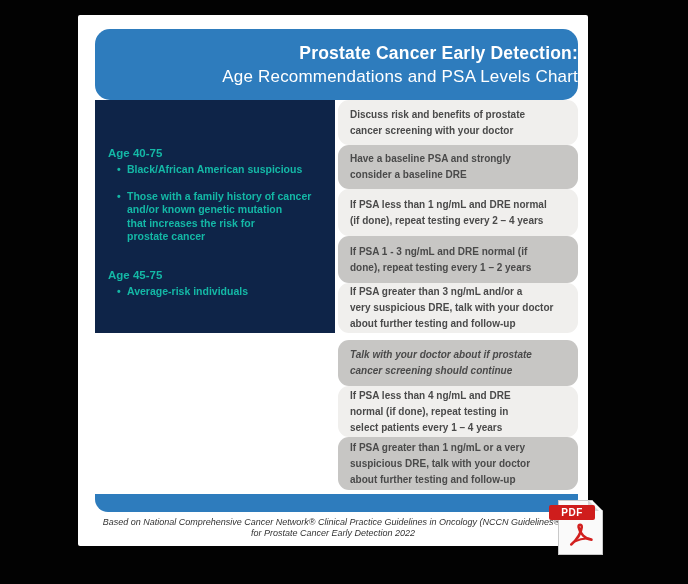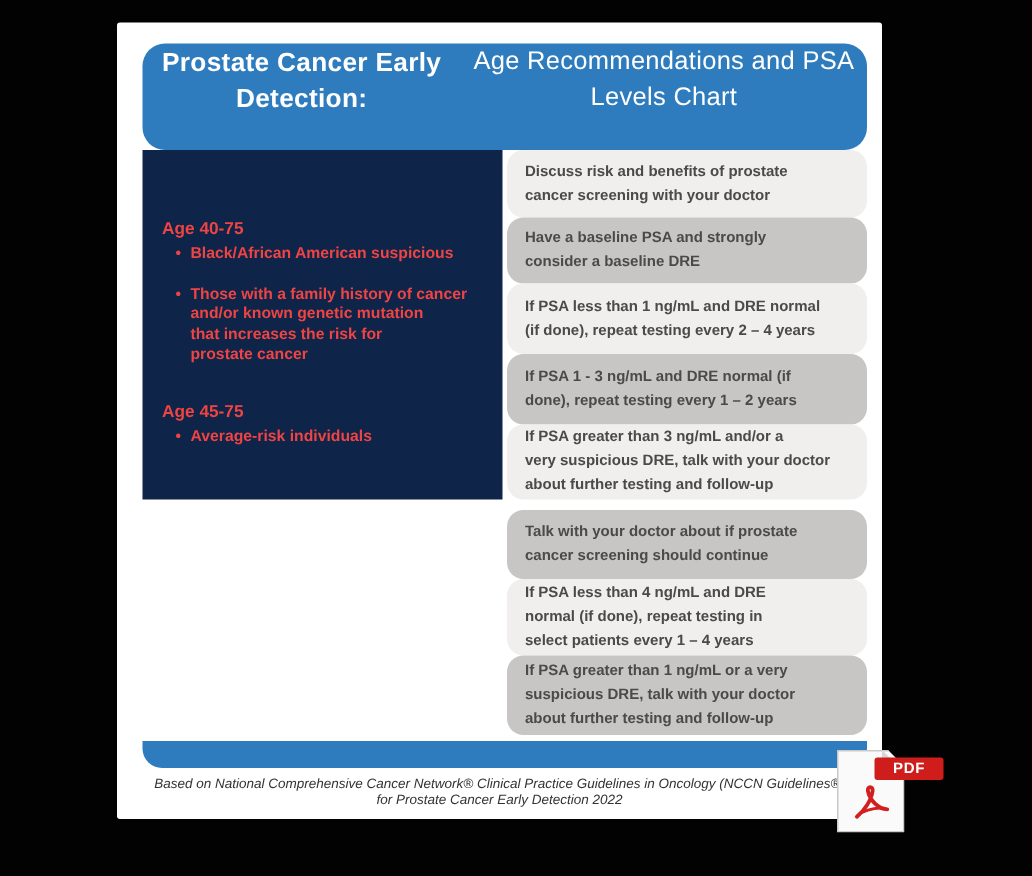--- a/index.html
+++ b/index.html
@@ -10,28 +10,28 @@
     overflow:hidden;
     font-family:"Liberation Sans", sans-serif;
   }
   .card{
     position:absolute;left:78px;top:15px;width:510px;height:531px;
     background:#ffffff;border-radius:2px;
   }
   .header{
     position:absolute;left:17px;top:14px;width:483px;height:71px;
     background:#2e7cbd;border-radius:15px;
-    display:flex;flex-direction:row;justify-content:center;align-items:flex-start;
+    display:flex;flex-direction:column;justify-content:center;align-items:flex-end;
     color:#ffffff;text-align:center;line-height:24px;
   }
   .header .l1{font-size:17.5px;font-weight:700;letter-spacing:.2px;}
   .header .l2{font-size:17px;font-weight:400;letter-spacing:.2px;}
 
   .navy{
-    position:absolute;left:17px;width:240px;background:#0e2448;color:#ef4444;
+    position:absolute;left:17px;width:240px;background:#0e2448;color:#14b8a6;
   }
   .navy.block1{top:85px;height:233px;}
   .navy.block2{top:325px;height:150px;}
   .navy-inner{padding:46px 8px 0 13px;}
   .navy.block2 .navy-inner{padding-top:40px;}
   .age-title{font-size:11.5px;font-weight:700;line-height:14px;}
   .bullet{
     position:relative;margin-left:9px;padding-left:10px;
     font-size:10.5px;font-weight:700;line-height:13.5px;white-space:pre-line;
   }
@@ -46,21 +46,21 @@
     color:#4a4a4a;font-size:10px;font-weight:700;line-height:16px;border-radius:11px;
   }
   .rec .txt{padding:0 5px 0 12px;white-space:pre-line;}
   .shade-light{background:#f0efed;}
   .shade-gray{background:#c7c6c4;}
   .r1{top:85px;height:45px;}
   .r2{top:130px;height:44px;}
   .r3{top:174px;height:47px;}
   .r4{top:221px;height:47px;}
   .r5{top:268px;height:50px;}
-  .r6{top:325px;height:46px;}
+  .r6{top:325px;height:46px;font-style:italic;}
   .r7{top:371px;height:51px;}
   .r8{top:422px;height:53px;}
 
   .footer-bar{
     position:absolute;left:17px;top:479px;width:483px;height:18px;
     background:#2e7cbd;border-radius:0 0 13px 13px;
   }
   .citation{
     position:absolute;left:0;top:502px;width:100%;
     text-align:center;font-style:italic;font-size:9px;line-height:11px;
@@ -71,21 +71,21 @@
   .pdf-page{
     position:absolute;left:9px;top:3px;width:45px;height:55px;
     background:#fafafa;border:1px solid #c9c9c9;box-sizing:border-box;
     clip-path:polygon(0 0, calc(100% - 11px) 0, 100% 11px, 100% 100%, 0 100%);
   }
   .pdf-fold{position:absolute;right:10px;top:3px;width:11px;height:11px;}
   .pdf-banner{
     position:absolute;left:0;top:8px;width:46px;height:15px;
     background:#cf1d1c;border-radius:2px;
     color:#ffffff;font-size:10px;font-weight:700;letter-spacing:.5px;
-    display:flex;align-items:center;justify-content:center;margin-left:34px;
+    display:flex;align-items:center;justify-content:center;
   }
   .pdf-glyph{position:absolute;left:17px;top:22px;}
 </style>
 </head>
 <body>
 
 <div class="card">
 
   <div class="header">
     <div class="l1">Prostate Cancer Early Detection:</div>

